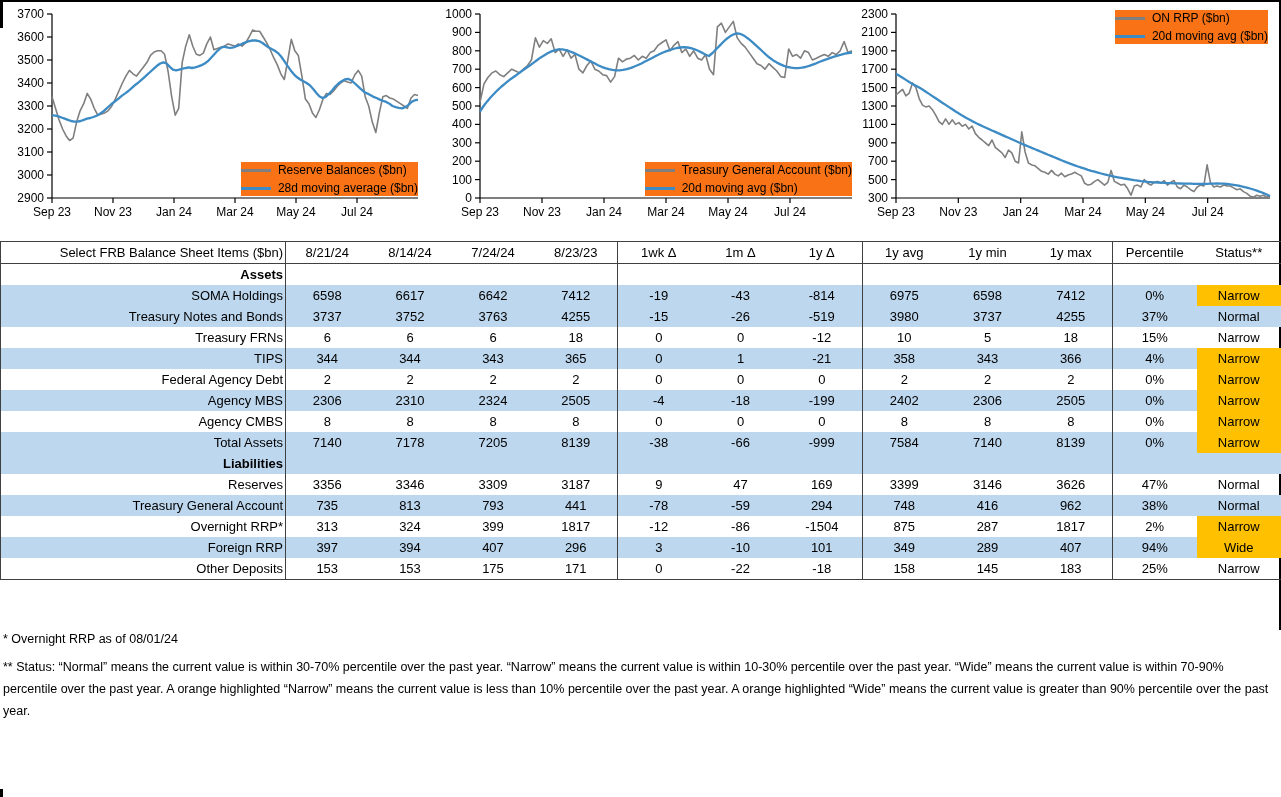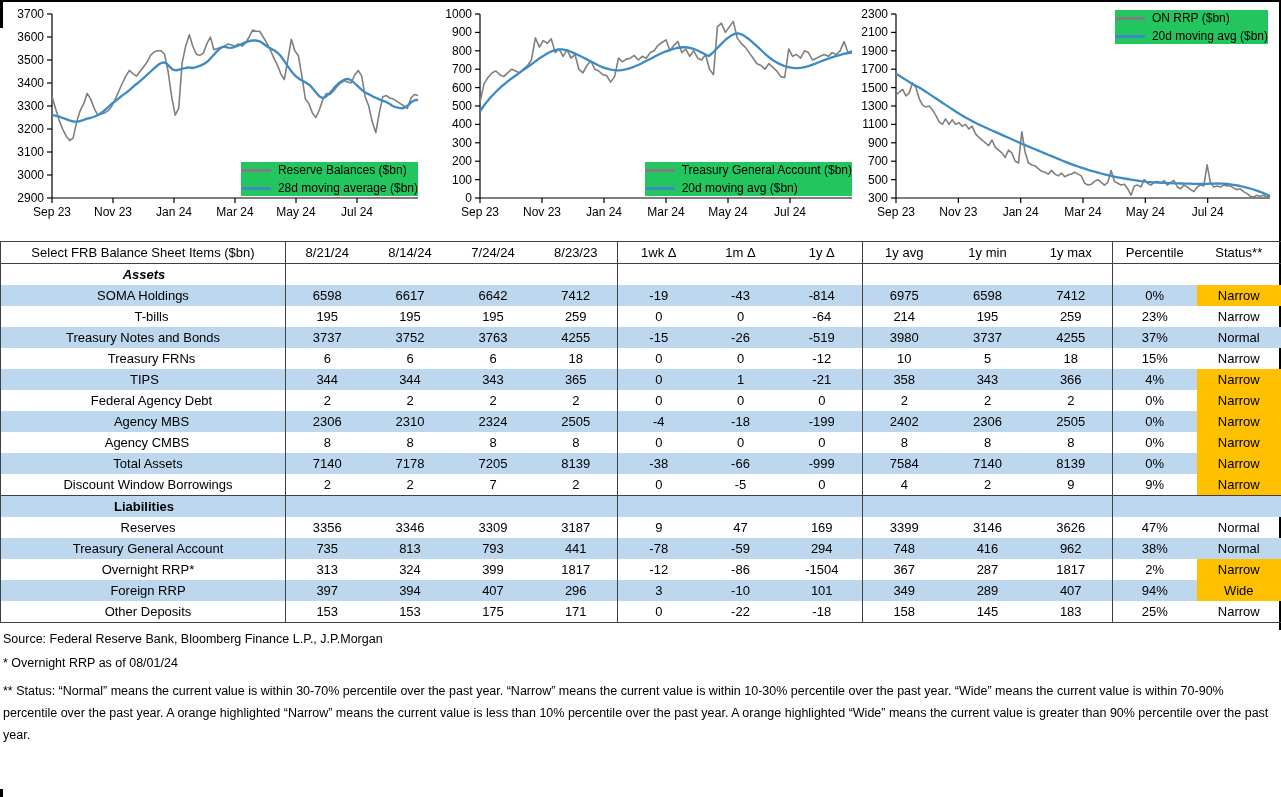--- a/index.html
+++ b/index.html
@@ -11,32 +11,32 @@
   .art-right{position:absolute;right:0;top:0;width:2px;height:630px;background:#000;}
   .art-bl{position:absolute;left:0;top:789px;width:3px;height:8px;background:#000;}
 
   .charts-row{position:absolute;left:0;top:0;width:1281px;height:232px;}
   .chart{position:absolute;height:218px;top:6px;}
   #chart-0{left:6px;width:416px;}
   #chart-1{left:434px;width:422px;}
   #chart-2{left:850px;width:424px;}
   .chart svg{position:absolute;left:0;top:0;}
   .chart svg text{font-size:12px;fill:#000;font-family:"Liberation Sans",sans-serif;}
-  .legend{position:absolute;display:flex;flex-direction:column;gap:2px;background:#22c55e;}
+  .legend{position:absolute;display:flex;flex-direction:column;gap:2px;background:#f97316;}
   .legend.lp-bottom-right{right:4px;bottom:28px;}
   .legend.lp-top-right{right:6px;top:4px;}
   .legend-entry{display:flex;align-items:center;gap:7px;white-space:nowrap;}
   .legend-swatch{display:inline-block;width:30px;height:3px;}
   .legend-label{font-size:12px;line-height:16px;}
 
   table.bs{position:absolute;left:0;top:241px;width:1281px;border-collapse:collapse;
            table-layout:fixed;border:1px solid #404040;}
   table.bs th, table.bs td{font-size:13px;font-weight:normal;height:21px;padding:0 2px;
            overflow:hidden;white-space:nowrap;text-align:center;}
-  table.bs th.lbl, table.bs td.lbl{text-align:center;margin-top:27px;}
+  table.bs th.lbl, table.bs td.lbl{text-align:right;margin-top:27px;}
   table.bs thead th{border-bottom:1px solid #404040;}
   .gsep{border-right:1px solid #404040;}
   tr.shade td{background:#BDD7EE;}
   tr.section td.lbl{font-weight:bold;}
   tr.divider td{border-bottom:1px solid #404040;}
   table.bs td.orange{background:#FFC000;}
 
   .footnotes{position:absolute;left:3px;top:632px;width:1274px;}
   .footnotes div{font-size:12.5px;}
   .fn-src{margin-bottom:10px;}
@@ -235,21 +235,21 @@
           <th class="gsep">1y Δ</th>
           <th>1y avg</th>
           <th>1y min</th>
           <th class="gsep">1y max</th>
           <th>Percentile</th>
           <th>Status**</th>
         </tr>
       </thead>
     <tbody id="bs-body">
         <tr class="section ">
-          <td class="lbl gsep" style="padding-left: 4px; font-style: italic;">Assets</td>
+          <td class="lbl gsep" style="padding-left: 4px;">Assets</td>
           <td></td>
           <td></td>
           <td></td>
           <td class="gsep"></td>
           <td></td>
           <td></td>
           <td class="gsep"></td>
           <td></td>
           <td></td>
           <td class="gsep"></td>
@@ -263,35 +263,20 @@
           <td>6642</td>
           <td class="gsep">7412</td>
           <td>-19</td>
           <td>-43</td>
           <td class="gsep">-814</td>
           <td>6975</td>
           <td>6598</td>
           <td class="gsep">7412</td>
           <td>0%</td>
           <td class="orange">Narrow</td>
-        </tr>
-        <tr class="">
-          <td class="lbl gsep" style="padding-left: 19px;">T-bills</td>
-          <td>195</td>
-          <td>195</td>
-          <td>195</td>
-          <td class="gsep">259</td>
-          <td>0</td>
-          <td>0</td>
-          <td class="gsep">-64</td>
-          <td>214</td>
-          <td>195</td>
-          <td class="gsep">259</td>
-          <td>23%</td>
-          <td>Narrow</td>
         </tr>
         <tr class="shade ">
           <td class="lbl gsep" style="">Treasury Notes and Bonds</td>
           <td>3737</td>
           <td>3752</td>
           <td>3763</td>
           <td class="gsep">4255</td>
           <td>-15</td>
           <td>-26</td>
           <td class="gsep">-519</td>
@@ -384,35 +369,20 @@
           <td class="gsep">8139</td>
           <td>-38</td>
           <td>-66</td>
           <td class="gsep">-999</td>
           <td>7584</td>
           <td>7140</td>
           <td class="gsep">8139</td>
           <td>0%</td>
           <td class="orange">Narrow</td>
         </tr>
-        <tr class="divider">
-          <td class="lbl gsep" style="padding-left: 12px;">Discount Window Borrowings</td>
-          <td>2</td>
-          <td>2</td>
-          <td>7</td>
-          <td class="gsep">2</td>
-          <td>0</td>
-          <td>-5</td>
-          <td class="gsep">0</td>
-          <td>4</td>
-          <td>2</td>
-          <td class="gsep">9</td>
-          <td>9%</td>
-          <td class="orange">Narrow</td>
-        </tr>
         <tr class="shade section ">
           <td class="lbl gsep" style="padding-left: 4px;">Liabilities</td>
           <td></td>
           <td></td>
           <td></td>
           <td class="gsep"></td>
           <td></td>
           <td></td>
           <td class="gsep"></td>
           <td></td>
@@ -453,21 +423,21 @@
         </tr>
         <tr class="">
           <td class="lbl gsep" style="padding-left: 12px;">Overnight RRP*</td>
           <td>313</td>
           <td>324</td>
           <td>399</td>
           <td class="gsep">1817</td>
           <td>-12</td>
           <td>-86</td>
           <td class="gsep">-1504</td>
-          <td>367</td>
+          <td>875</td>
           <td>287</td>
           <td class="gsep">1817</td>
           <td>2%</td>
           <td class="orange">Narrow</td>
         </tr>
         <tr class="shade ">
           <td class="lbl gsep" style="padding-left: 12px;">Foreign RRP</td>
           <td>397</td>
           <td>394</td>
           <td>407</td>
@@ -493,17 +463,16 @@
           <td>158</td>
           <td>145</td>
           <td class="gsep">183</td>
           <td>25%</td>
           <td>Narrow</td>
         </tr>
       </tbody>
   </table>
 
   <div class="footnotes">
-    <div class="fn-src">Source: Federal Reserve Bank, Bloomberg Finance L.P., J.P.Morgan</div>
     <div class="fn-1">* Overnight RRP as of 08/01/24</div>
     <div class="fn-2">** Status: “Normal” means the current value is within 30-70% percentile over the past year. “Narrow” means the current value is within 10-30% percentile over the past year. “Wide” means the current value is within 70-90% percentile over the past year. A orange highlighted “Narrow” means the current value is less than 10% percentile over the past year. A orange highlighted “Wide” means the current value is greater than 90% percentile over the past year.</div>
   </div>
 </div>
 
 </body></html>

